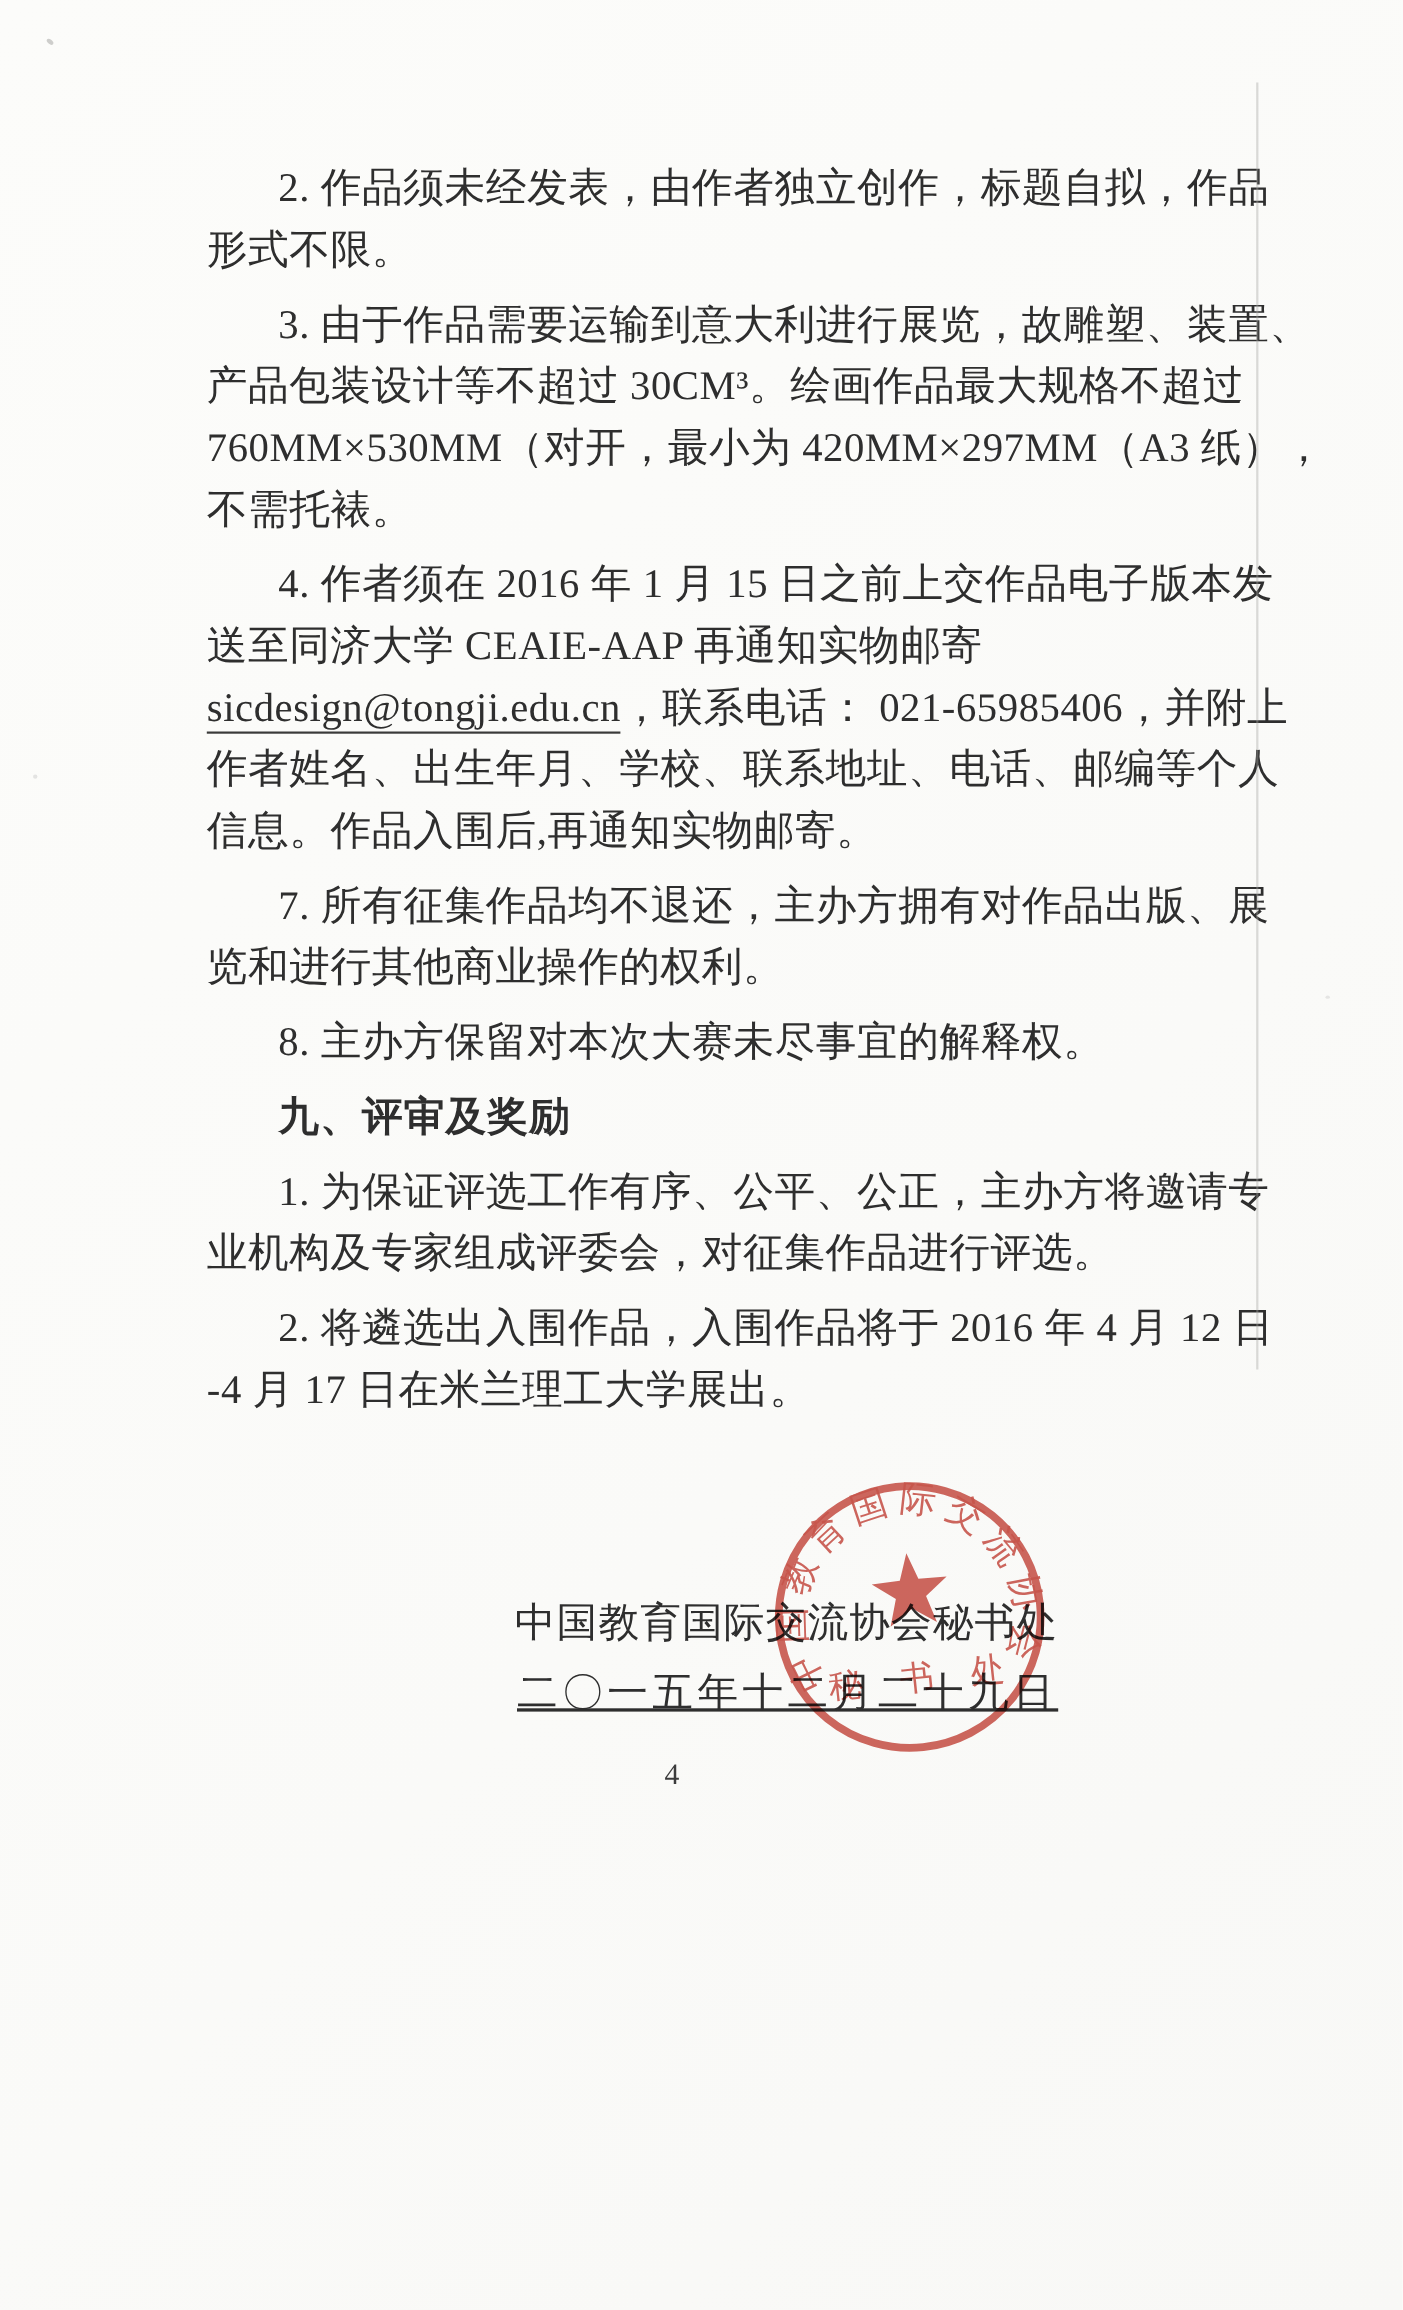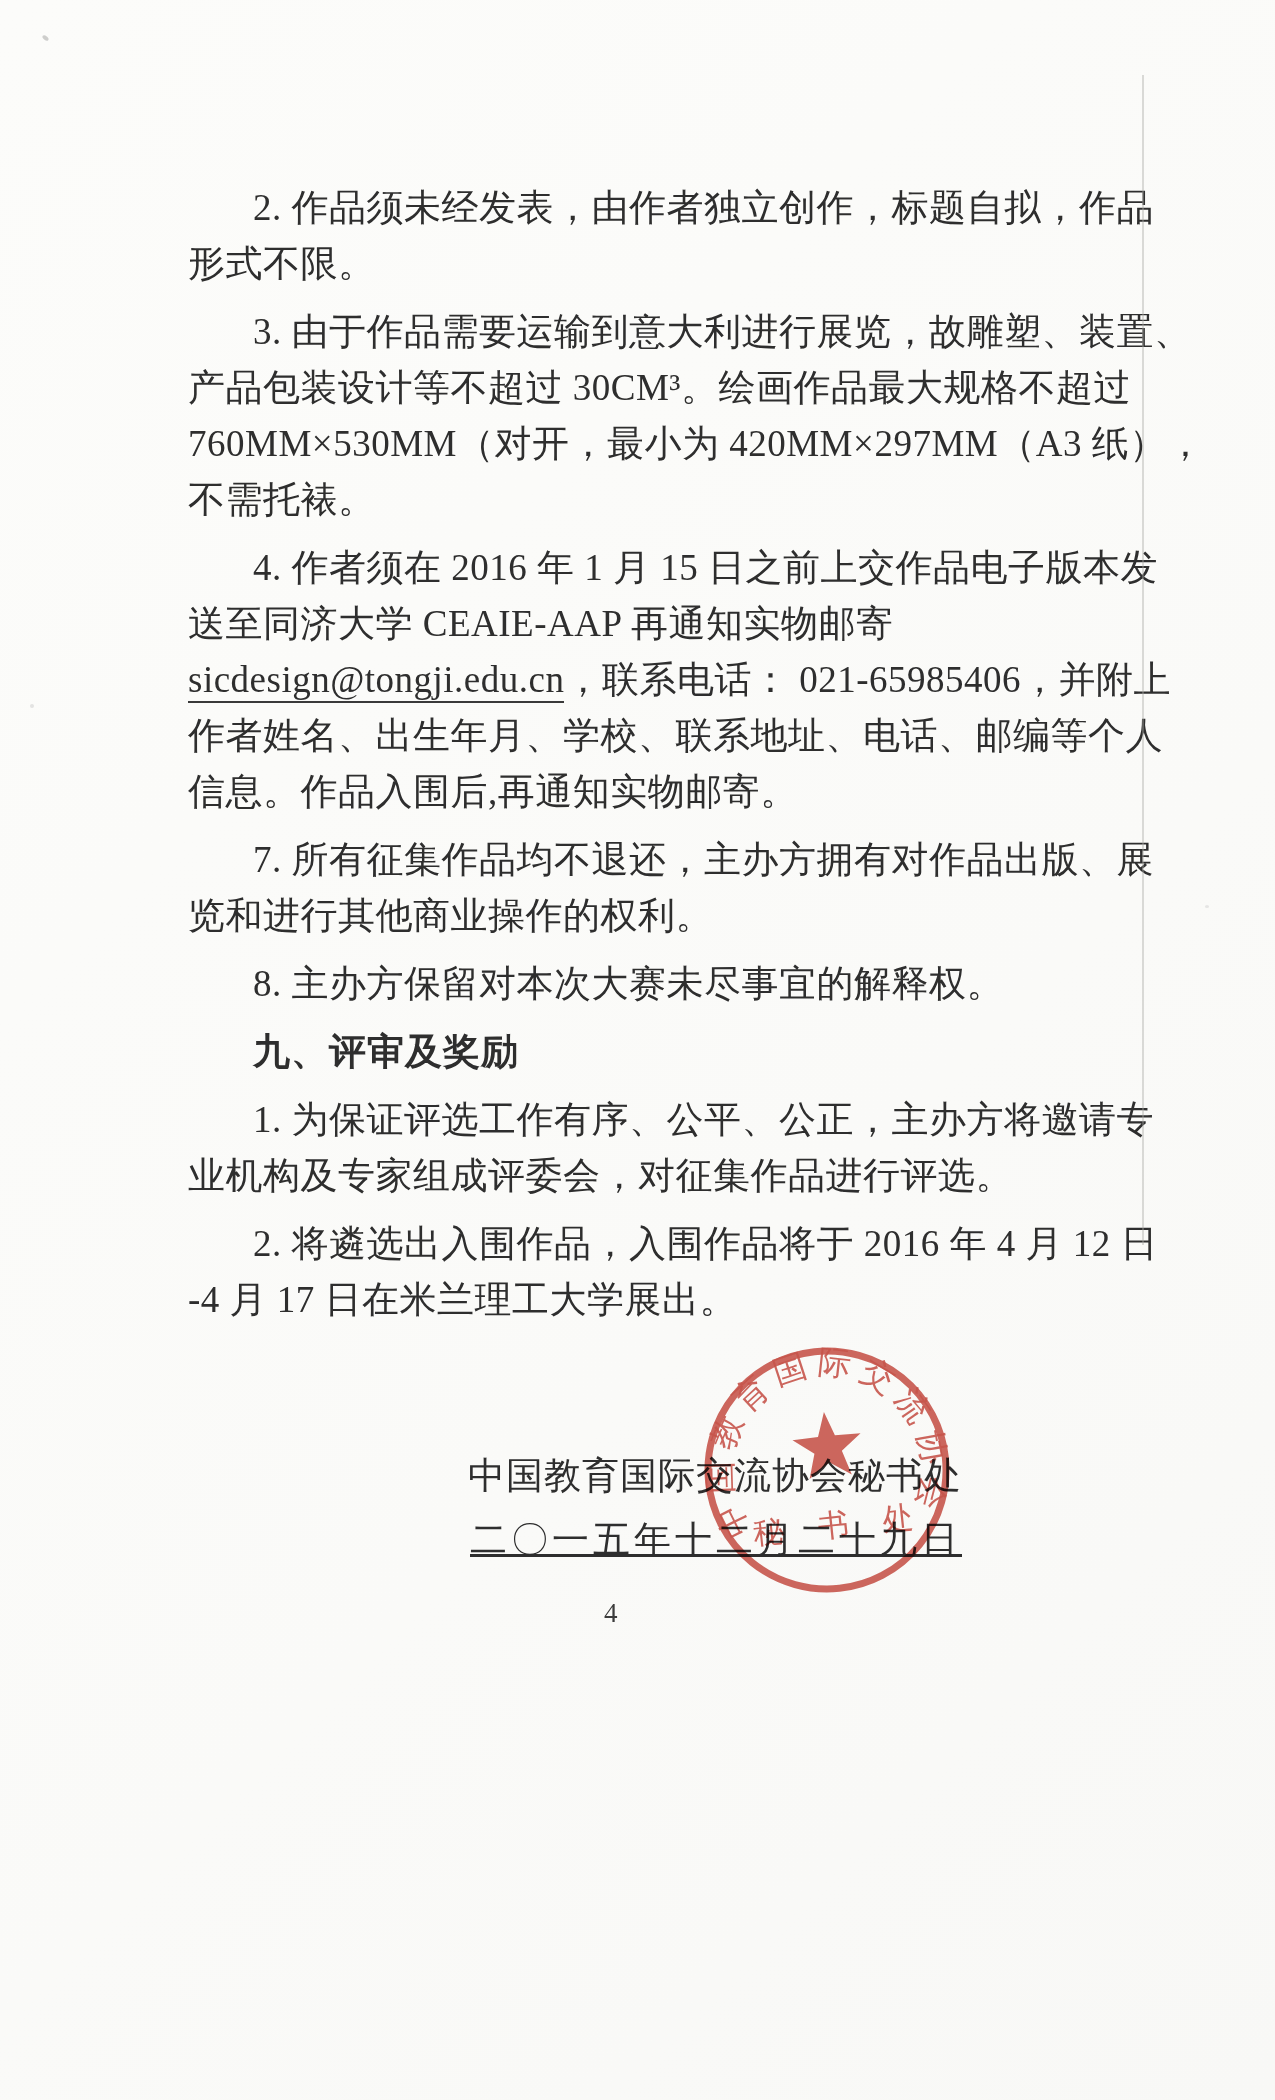--- a/index.html
+++ b/index.html
@@ -5,21 +5,21 @@
   html,body{margin:0;padding:0;}
   body{
     width:1275px;height:2100px;position:relative;overflow:hidden;
     background:#fbfbf9;
     font-family:"Liberation Serif","DejaVu Serif",serif;
     color:#2e2e2e;
   }
   .page{position:absolute;inset:0;background:linear-gradient(135deg,#fcfcfa 0%,#fafaf8 60%,#f8f8f6 100%);}
   .doc-body{
     position:absolute;left:188px;top:144px;width:932px;
-    font-size:37px;line-height:56px;letter-spacing:0.5px;margin-top:36px;
+    font-size:37px;line-height:56px;letter-spacing:0.5px;
   }
   .para{margin:0 0 12px 0;}
   .para.bold{font-weight:bold;letter-spacing:1px;}
   .line{white-space:nowrap;}
   .line.indent{padding-left:65px;}
   .underline{border-bottom:2px solid #3a3a3a;padding-bottom:1px;}
   .signature{
     position:absolute;left:200px;top:1444px;width:762px;
     text-align:right;font-size:37px;line-height:64px;letter-spacing:1px;
   }

